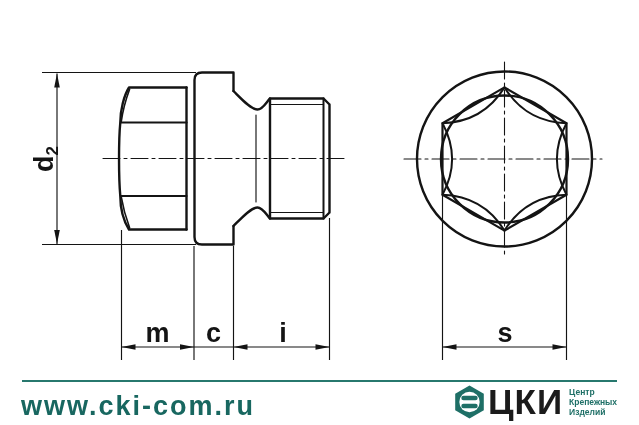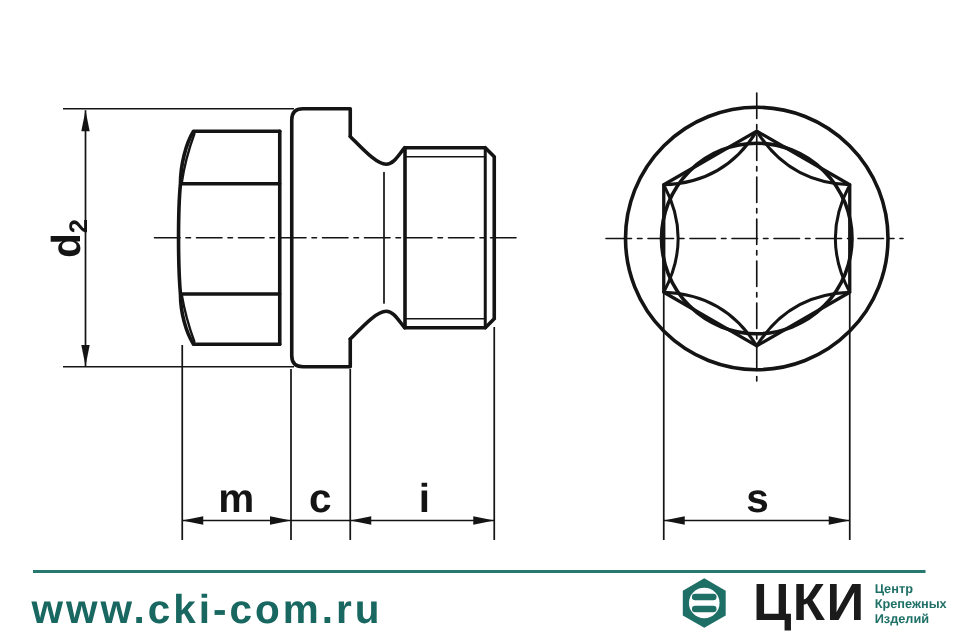--- a/index.html
+++ b/index.html
@@ -5,21 +5,21 @@
   html,body{margin:0;padding:0;background:#ffffff;}
   .stage{position:relative;width:639px;height:425px;background:#ffffff;overflow:hidden;
          font-family:"Liberation Sans",sans-serif;}
   .drawing{position:absolute;left:0;top:0;}
   .dim-label{font-family:"Liberation Sans",sans-serif;font-size:27px;font-weight:700;fill:#141414;}
   .dim-sub{font-size:17px;font-weight:700;}
   .footer-rule{position:absolute;left:22px;top:380px;width:595px;height:2.2px;background:#27786e;}
   .footer-url{position:absolute;left:21px;top:391px;font-size:27px;font-weight:700;
               letter-spacing:2px;color:#186760;text-align:right;}
   .logo{position:absolute;left:453px;top:384px;display:flex;align-items:center;}
-  .logo-name{font-size:35px;font-weight:700;color:#1b1b1b;letter-spacing:1px;margin-left:18px;line-height:34px;}
+  .logo-name{font-size:35px;font-weight:700;color:#1b1b1b;letter-spacing:1px;margin-left:4px;line-height:34px;}
   .logo-tagline{margin-left:6px;font-size:8.5px;font-weight:700;line-height:10px;color:#1e6f66;}
 </style>
 </head>
 <body>
 
 <div class="stage">
 
   <svg class="drawing" width="639" height="425" viewBox="0 0 639 425">
 
     <g stroke="#141414" fill="none" stroke-linecap="round" stroke-linejoin="round">

